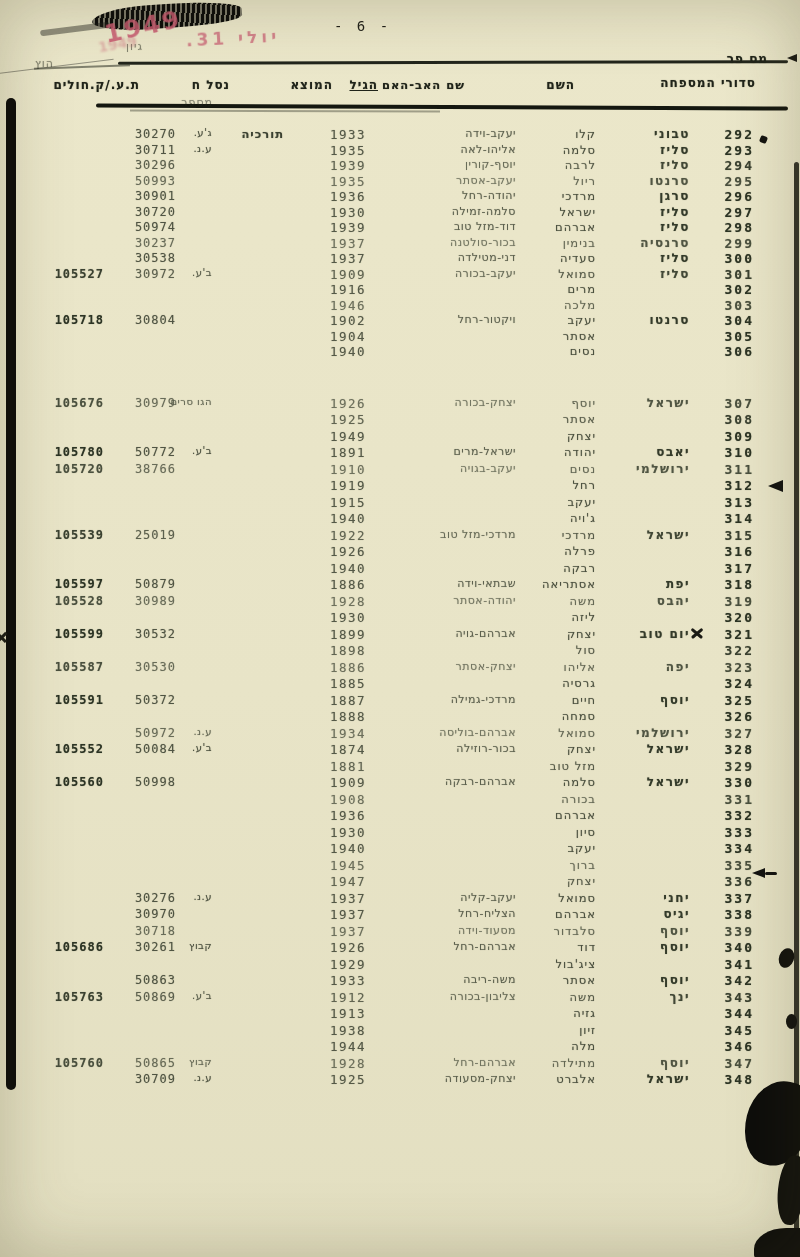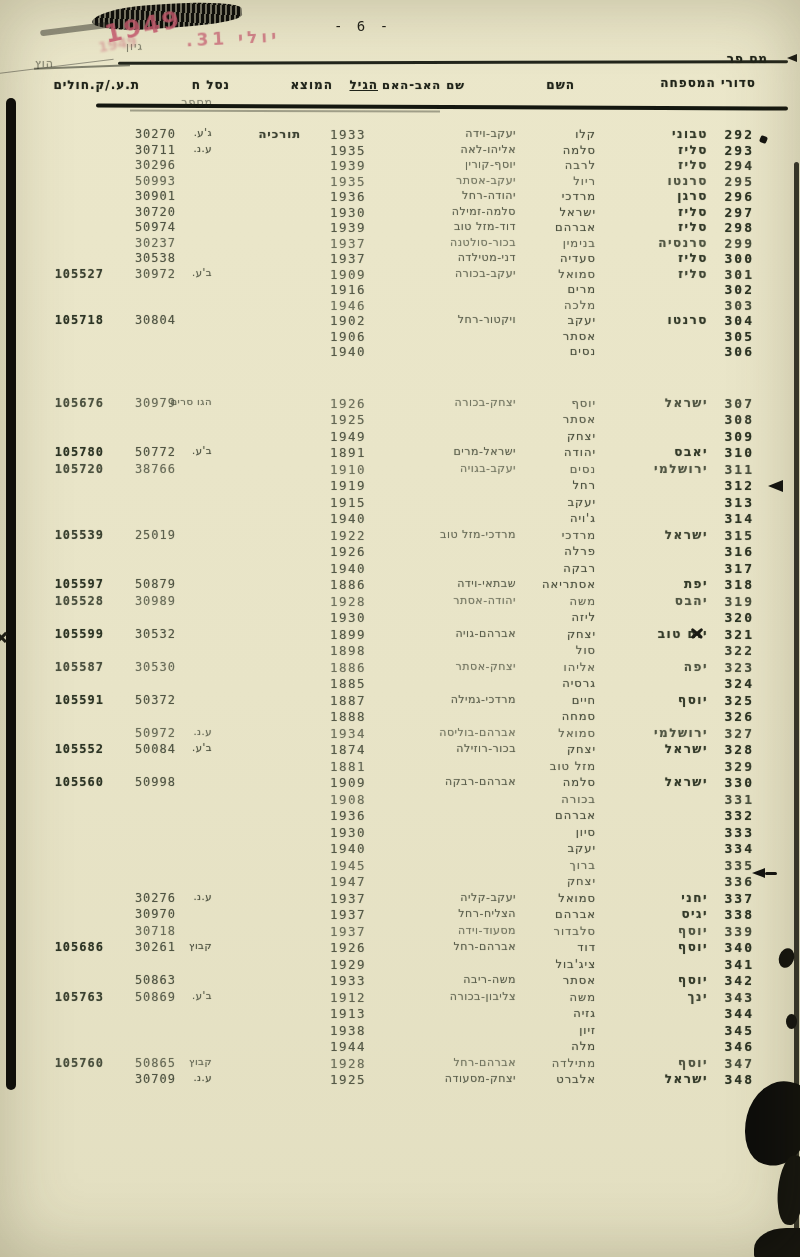--- a/index.html
+++ b/index.html
@@ -64,25 +64,25 @@
   .tbody{position:absolute;left:0;top:127px;width:800px;}
   .row{position:relative;height:15.5px;}
   .row.b2{height:16.5px;}
   .row.gap{margin-top:36px;}
   .row:nth-child(4n){opacity:.84;}
   .row:nth-child(7n+3){opacity:.92;}
   .row:nth-child(9n+5){filter:blur(.2px);}
   .cell{position:absolute;white-space:nowrap;color:#3b4131;text-shadow:0 0 1px rgba(40,45,30,.45);}
   .num-font{font-family:"DejaVu Sans Mono",monospace;}
   .c-serial{right:46px;font-size:13px;letter-spacing:2px;font-weight:bold;color:#2c3424;}
-  .c-family{right:92px;font-size:12px;font-weight:bold;letter-spacing:1.5px;color:#343b2a;}
+  .c-family{right:110px;font-size:12px;font-weight:bold;letter-spacing:1.5px;color:#343b2a;}
   .c-name{right:204px;font-size:11.5px;letter-spacing:1px;opacity:.9;}
   .c-parents{right:284px;font-size:11px;letter-spacing:.5px;opacity:.8;}
   .c-year{left:330px;font-size:12.5px;letter-spacing:1.5px;opacity:.85;}
-  .c-origin{right:499px;font-size:11.5px;font-weight:bold;letter-spacing:1px;}
+  .c-origin{right:516px;font-size:11.5px;font-weight:bold;letter-spacing:1px;}
   .c-note{right:588px;font-size:10px;letter-spacing:.5px;opacity:.9;}
   .c-doc{right:624px;font-size:12px;letter-spacing:1px;opacity:.88;}
   .c-num{right:696px;font-size:12px;letter-spacing:1px;font-weight:bold;color:#2c3424;margin-left:20px;}
 </style>
 </head>
 <body>
 
 <div>
 
   <div class="deco smudge-top"></div>
@@ -260,21 +260,21 @@
     <span class="cell c-origin" dir="rtl"></span>
     <span class="cell c-note" dir="rtl"></span>
     <span class="cell c-doc num-font">30804</span>
     <span class="cell c-num num-font">105718</span>
   </div>
       <div class="row">
     <span class="cell c-serial num-font">305</span>
     <span class="cell c-family" dir="rtl"></span>
     <span class="cell c-name" dir="rtl">אסתר</span>
     <span class="cell c-parents" dir="rtl"></span>
-    <span class="cell c-year num-font">1906</span>
+    <span class="cell c-year num-font">1904</span>
     <span class="cell c-origin" dir="rtl"></span>
     <span class="cell c-note" dir="rtl"></span>
     <span class="cell c-doc num-font"></span>
     <span class="cell c-num num-font"></span>
   </div>
       <div class="row">
     <span class="cell c-serial num-font">306</span>
     <span class="cell c-family" dir="rtl"></span>
     <span class="cell c-name" dir="rtl">נסים</span>
     <span class="cell c-parents" dir="rtl"></span>

